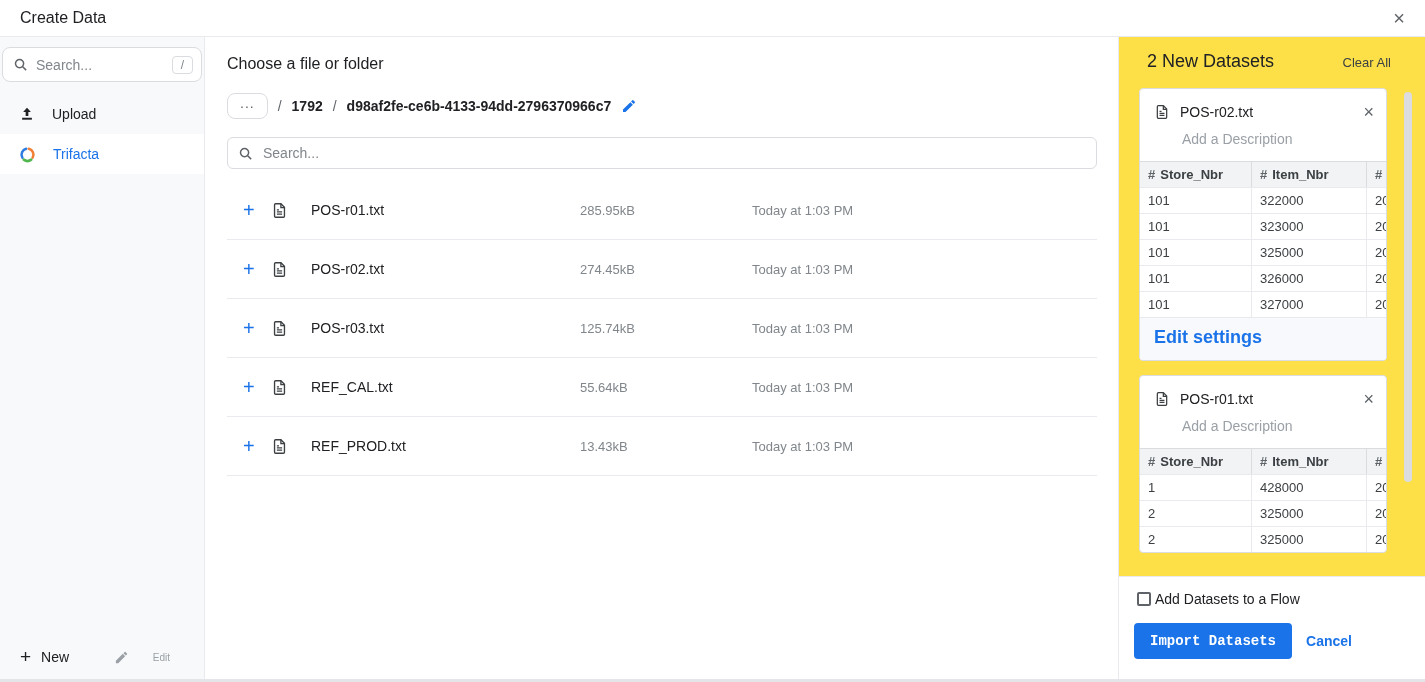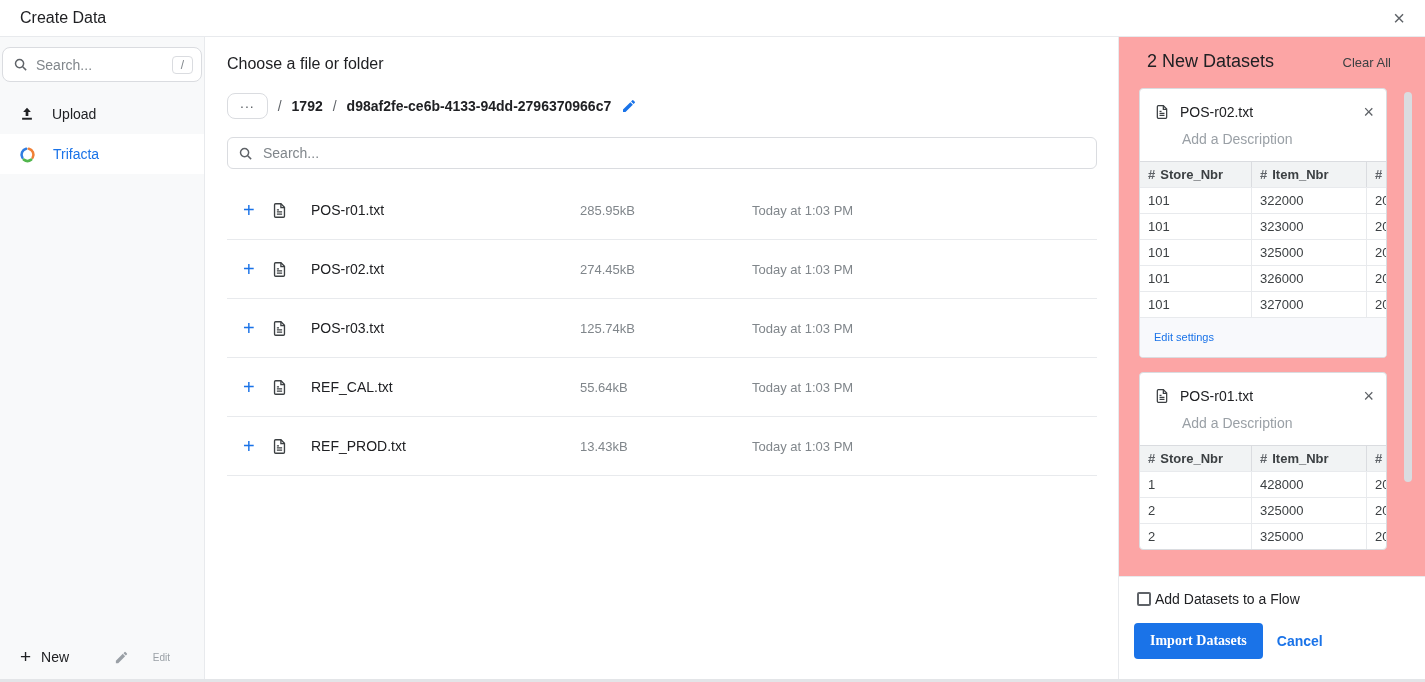--- a/index.html
+++ b/index.html
@@ -64,21 +64,21 @@
   .fhead .fh { font-size:11px; font-weight:700; color:#5f6368;
     letter-spacing:0.8px; }
   .fdata { height:59px; border-bottom:1px solid #e8eaed; cursor:pointer; }
   .plus-btn { color:#1a73e8; font-size:20px; font-weight:400; background:none;
     border:none; cursor:pointer; font-family:inherit; padding:0 0 0 16px;
     text-align:left; line-height:1; }
   .f-name { font-size:14px; color:#202124; }
   .f-size, .f-updated { font-size:13px; color:#80868b; }
 
   
-  .rpanel { width:307px; border-left:1px solid #e8eaed; background:#fca5a5;
+  .rpanel { width:307px; border-left:1px solid #e8eaed; background:#fde047;
     position:relative; flex-shrink:0; display:flex; flex-direction:column; }
   .rp-head { display:flex; align-items:baseline; padding:14px 34px 8px 28px; }
   .rp-title { font-size:18px; font-weight:500; color:#202124; }
   .rp-clear { margin-left:auto; font-size:13px; color:#3c4043; cursor:pointer; }
   .cards-scroll { height:496px; overflow:hidden; padding:8px 38px 0 20px; }
   .card { border:1px solid #dadce0; border-radius:4px; background:#fff;
     margin-bottom:14px; overflow:hidden; }
   .card-head { display:flex; align-items:flex-start; padding:14px 12px 0 14px; }
   .card-head .c-name { font-size:14px; color:#202124; margin-left:10px;
     padding-top:1px; }
@@ -92,33 +92,33 @@
     border-right:1px solid #dadce0; white-space:nowrap; overflow:hidden;
     display:flex; gap:5px; }
   .pv-th:last-child { border-right:none; }
   .pv-type { color:#5f6368; font-weight:700; }
   .pv-td { font-size:13px; color:#3c4043; padding:5px 0 5px 8px;
     border-top:1px solid #e8eaed; border-right:1px solid #e8eaed;
     white-space:nowrap; overflow:hidden; }
   .pv-td:last-child { border-right:none; }
   .card-foot { background:#f8f9fc; border-top:1px solid #e8eaed;
     padding:9px 14px 12px 14px; }
-  .c-edit { font-size:11px; font-weight:400; color:#1a73e8; cursor:pointer; }
+  .c-edit { font-size:18px; font-weight:700; color:#1a73e8; cursor:pointer; }
   .scroll-thumb { position:absolute; right:13px; top:55px; width:8px;
     height:390px; border-radius:4px; background:#dadce0; cursor:grab; }
 
   .rp-bottom { border-top:1px solid #e8eaed; height:104px;
     padding:14px 16px 0 18px; background:#fff; }
   .cb-row { display:flex; align-items:center; gap:4px; cursor:pointer; }
   .checkbox { width:14px; height:14px; border:2px solid #5f6368;
     border-radius:2px; background:#fff; flex-shrink:0; }
   .cb-label { font-size:14px; color:#202124; }
   .btn-row { display:flex; align-items:center; margin-top:16px; }
   .import-btn { background:#1a73e8; color:#fff; border:none; border-radius:4px;
-    font-size:14px; font-weight:700; font-family:Liberation Serif, serif; padding:10px 16px;
+    font-size:14px; font-weight:700; font-family:Liberation Mono, monospace; padding:10px 16px;
     cursor:pointer; margin-left:-3px; }
   .cancel-btn { background:none; border:none; color:#1a73e8; font-size:14px;
     font-weight:700; font-family:inherit; margin-left:14px; cursor:pointer; }
 
   .page-bottom-edge { position:fixed; left:0; right:0; bottom:0; height:3px;
     background:#e3e5e8; }
   .icon { display:inline-flex; flex-shrink:0; }
 </style>
 </head>
 <body>

